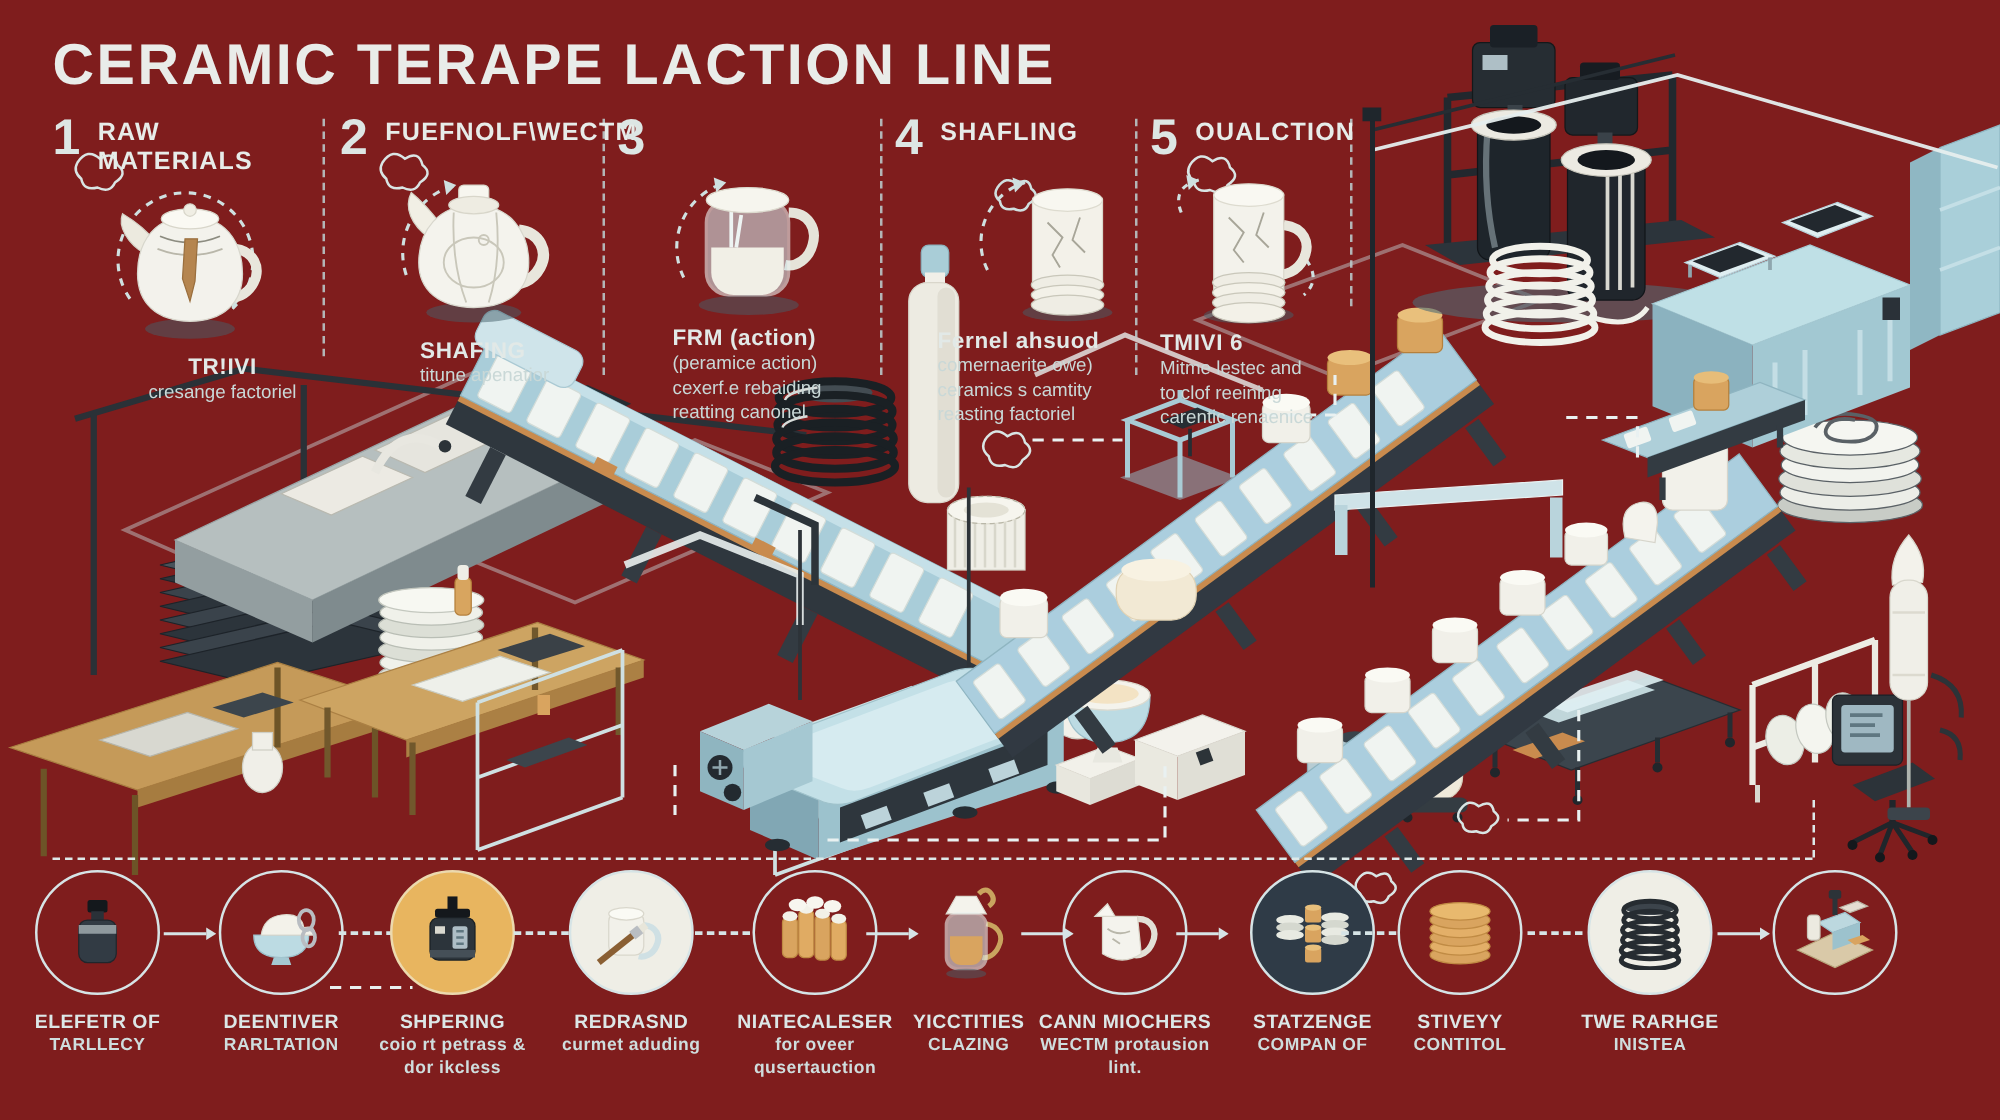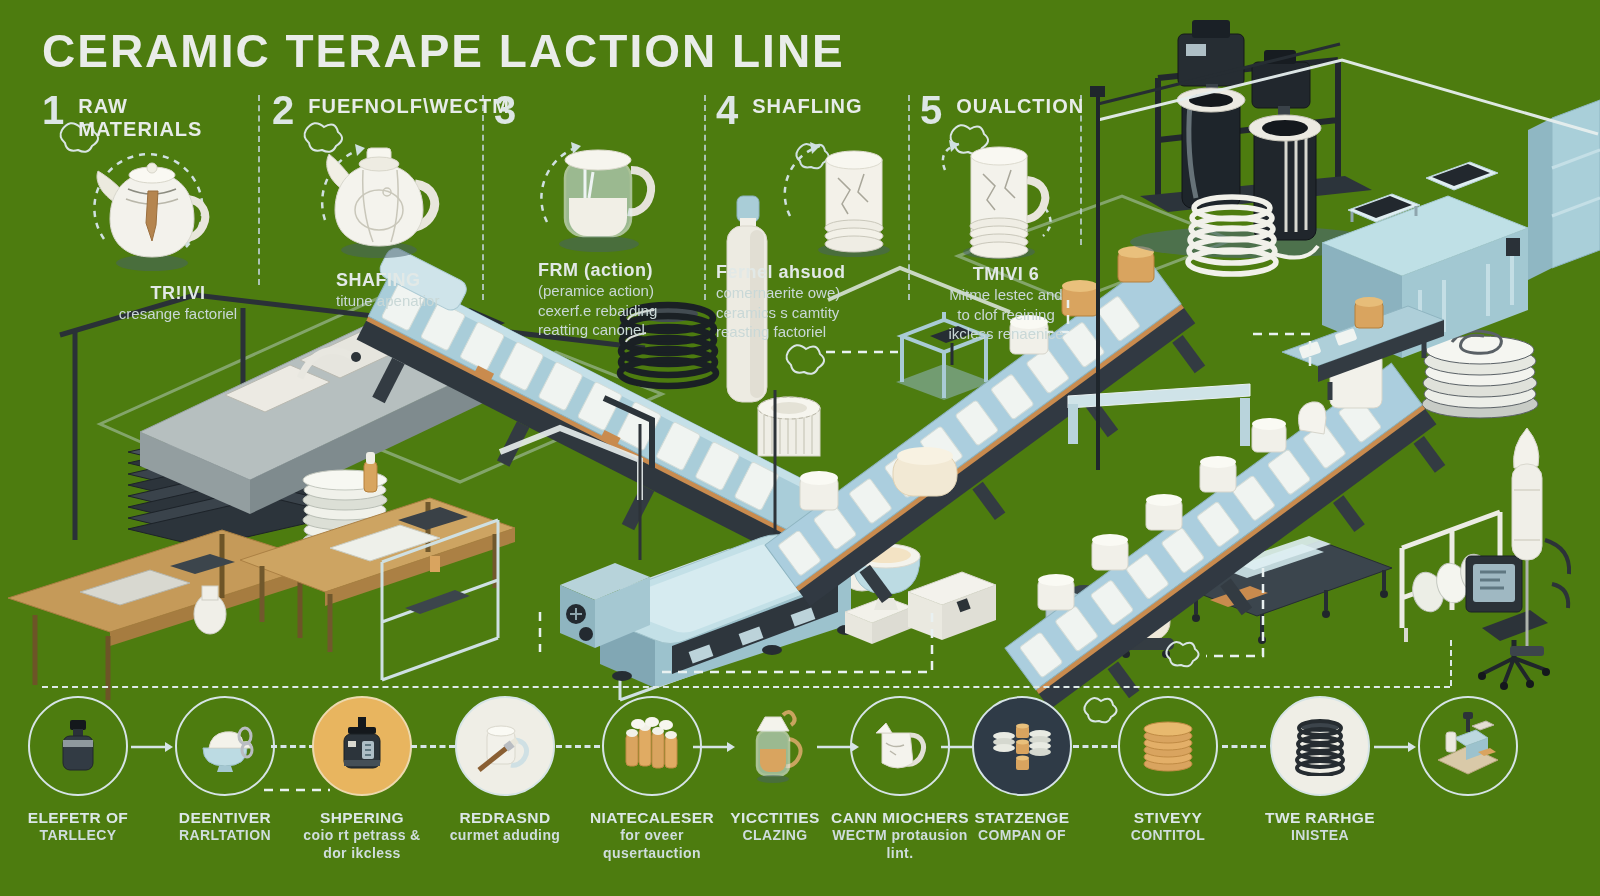--- a/index.html
+++ b/index.html
@@ -1,16 +1,16 @@
 <!DOCTYPE html>
 <html><head>
 <meta charset="utf-8">
 <style>
   html,body{margin:0;padding:0;background:#3c545c;}
-  .canvas{position:relative;width:1600px;height:896px;background:#4d7c0f;overflow:hidden;
+  .canvas{position:relative;width:1600px;height:896px;background:#7f1d1d;overflow:hidden;
           font-family:"Liberation Sans",sans-serif;}
   .scene-svg{position:absolute;left:0;top:0;z-index:1;}
   .title{position:absolute;left:42px;top:24px;z-index:3;font-size:46px;font-weight:bold;
          color:#e9ece9;letter-spacing:2px;}
   
   .step{position:absolute;top:92px;z-index:3;}
   .step-head{display:flex;align-items:flex-start;gap:14px;}
   .step-num{font-size:40px;font-weight:bold;color:#dde6e4;line-height:.9;}
   .step-heading{font-size:20px;font-weight:bold;color:#e7ece9;letter-spacing:1px;margin-top:3px;}
   .step-icon{display:block;margin:2px auto 0 auto;}
@@ -557,21 +557,21 @@
       <path d="M30,20 q7,-10 15,-3 q10,-6 12,4 q8,6 -2,12 q-3,8 -12,4 q-10,2 -11,-6 q-6,-5 -2,-11 z" stroke="#cfe0e0" stroke-width="2" fill="none"></path>
       <ellipse cx="86" cy="120" rx="36" ry="7" fill="#46606a" opacity=".5"></ellipse>
       <rect x="58" y="30" width="56" height="66" fill="#f3f1e9" stroke="#dbd9cd"></rect>
       <ellipse cx="86" cy="30" rx="28" ry="9" fill="#f8f7f0" stroke="#dddbcf"></ellipse>
       <polyline points="70,48 82,60 74,74 80,84" stroke="#a8a699" stroke-width="1.5" fill="none"></polyline>
       <polyline points="96,44 90,62 100,72" stroke="#a8a699" stroke-width="1.5" fill="none"></polyline>
       <ellipse cx="86" cy="98" rx="29" ry="8" fill="#efede4" stroke="#c9c7ba"></ellipse>
       <ellipse cx="86" cy="106" rx="29" ry="8" fill="#f3f1e8" stroke="#c9c7ba"></ellipse>
       <ellipse cx="86" cy="114" rx="29" ry="8" fill="#efede4" stroke="#c9c7ba"></ellipse>
     </svg>
-    <div class="cap" style="">
+    <div class="cap" style="margin-left:34px;">
       <div class="cap-title">Fernel ahsuod</div>
       <div class="cap-line">comernaerite owe)</div>
       <div class="cap-line">ceramics s camtity</div>
       <div class="cap-line">reasting factoriel</div>
     </div>
   </div>
 
   <div class="step" style="left:920px;width:164px;">
     <div class="step-head">
       <span class="step-num">5</span>
@@ -585,25 +585,25 @@
       <path d="M100,50 c16,2 22,14 16,27 c-5,10 -15,14 -22,12" stroke="#e8e6dc" stroke-width="8" fill="none"></path>
       <rect x="44" y="26" width="56" height="76" fill="#f3f2eb" stroke="#dbd9cd"></rect>
       <ellipse cx="72" cy="26" rx="28" ry="9" fill="#f9f8f2" stroke="#dddbcf"></ellipse>
       <polyline points="56,44 68,56 60,70 68,80" stroke="#a8a699" stroke-width="1.5" fill="none"></polyline>
       <polyline points="84,40 78,58 88,68" stroke="#a8a699" stroke-width="1.5" fill="none"></polyline>
       <ellipse cx="72" cy="96" rx="29" ry="8" fill="#efede4" stroke="#c9c7ba"></ellipse>
       <ellipse cx="72" cy="104" rx="29" ry="8" fill="#f3f1e8" stroke="#c9c7ba"></ellipse>
       <ellipse cx="72" cy="112" rx="29" ry="8" fill="#efede4" stroke="#c9c7ba"></ellipse>
       <ellipse cx="72" cy="120" rx="29" ry="8" fill="#f3f1e8" stroke="#c9c7ba"></ellipse>
     </svg>
-    <div class="cap" style="margin-left:8px;text-align:center;">
+    <div class="cap" style="margin-left:8px;">
       <div class="cap-title">TMIVI 6</div>
       <div class="cap-line">Mitme lestec and</div>
       <div class="cap-line">to clof reeining</div>
-      <div class="cap-line">ikcless renaenice</div>
+      <div class="cap-line">carentic renaenice</div>
     </div>
   </div>
 
   <div class="hsep"></div>
   <div class="hsep-stub"></div>
 
   <div class="prow">
 
     <div class="pitem" style="left:78px;">
       <div class="pcircle ring-only">
@@ -718,21 +718,21 @@
           <path d="M16,26 q8,6 18,2 M20,34 l6,4" stroke="#b9b7aa" stroke-width="1.5" fill="none"></path>
         </svg>
       </div>
       <div class="plabel"><span>CANN MIOCHERS</span><span class="l2">WECTM protausion</span><span class="l3">lint.</span></div>
     </div>
     <svg class="pconn" style="left:961px;" width="44" height="14" viewBox="0 0 44 14">
         <path d="M2,7 H36" stroke="#d6e4e6" stroke-width="2.5"></path>
         <polygon points="36,2 44,7 36,12" fill="#d6e4e6"></polygon>
       </svg>
 
-    <div class="pitem" style="left:1022px;">
+    <div class="pitem" style="left:1050px;">
       <div class="pcircle fill-dark">
         <svg width="64" height="60" viewBox="0 0 64 60">
           <ellipse cx="14" cy="20" rx="11" ry="4" fill="#e8eae2"></ellipse>
             <ellipse cx="14" cy="26" rx="11" ry="4" fill="#d5d8cf"></ellipse>
           <ellipse cx="14" cy="32" rx="11" ry="4" fill="#e8eae2"></ellipse>
           <rect x="26" y="10" width="13" height="12" rx="2" fill="#d9a45f"></rect>
             <ellipse cx="32.5" cy="10" rx="6.5" ry="2.5" fill="#e9c07c"></ellipse>
           <rect x="26" y="26" width="13" height="12" rx="2" fill="#d9a45f"></rect>
             <ellipse cx="32.5" cy="26" rx="6.5" ry="2.5" fill="#e9c07c"></ellipse>
           <rect x="26" y="42" width="13" height="12" rx="2" fill="#d9a45f"></rect>

